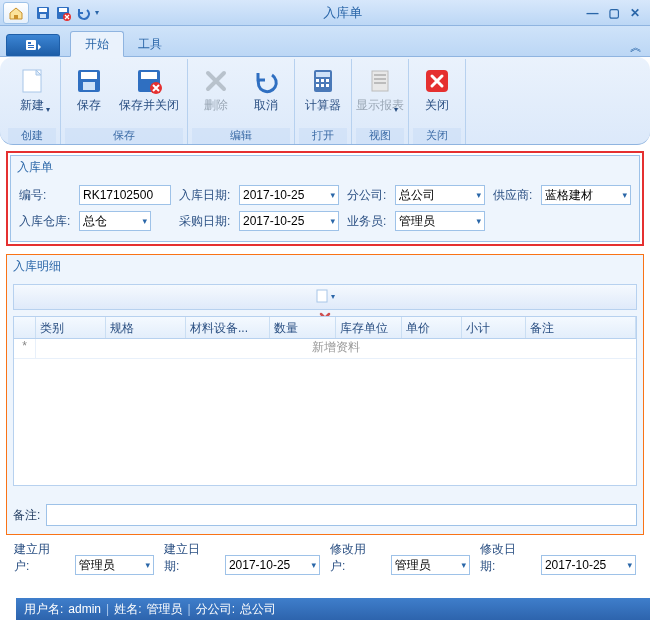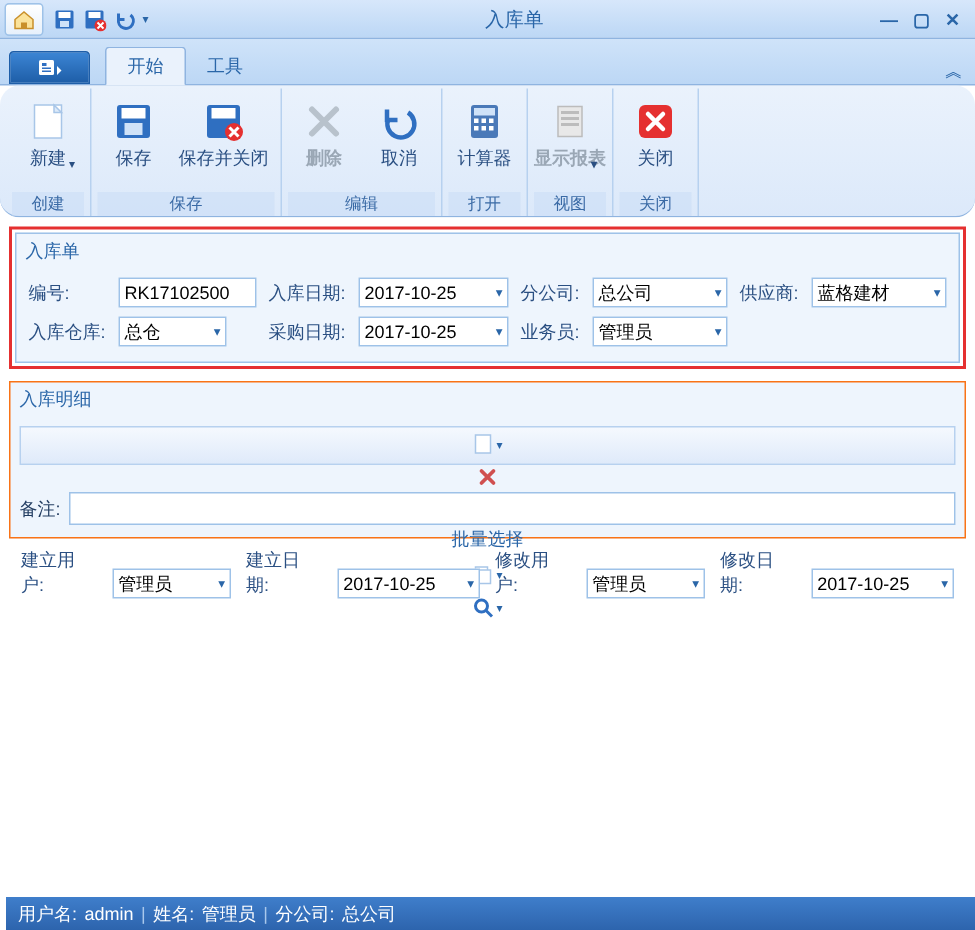--- a/index.html
+++ b/index.html
@@ -19,21 +19,21 @@
 .app-btn { width: 54px; height: 22px; background: linear-gradient(#3c85d4,#1e5ea8); border: 1px solid #1e5ea8; border-radius: 3px 3px 0 0; display: flex; align-items: center; justify-content: center; margin-right: 10px; }
 .tab { padding: 4px 14px 3px; color: #2a66a8; cursor: pointer; }
 .tab.active { background: #eaf2fc; border: 1px solid #8fb4e0; border-bottom: 1px solid #eaf2fc; border-radius: 3px 3px 0 0; position: relative; top: 1px; }
 .ribbon-tabs .collapse { margin-left: auto; margin-right: 8px; color: #2a66a8; cursor: pointer; }
 
 
 .ribbon { height: 88px; background: linear-gradient(#eaf2fc,#dce9fa); border-bottom: 1px solid #8fb4e0; display: flex; padding: 2px 4px 0; border-radius: 13px; }
 .group { border-right: 1px solid #b7d1ef; padding: 2px 4px 0; display: flex; flex-direction: column; }
 .group-items { flex: 1; display: flex; gap: 2px; }
 .big-btn { width: 48px; display: flex; flex-direction: column; align-items: center; justify-content: flex-start; padding-top: 4px; cursor: pointer; color: #2a4f82; position: relative; }
-.big-btn.disabled { color: #9aa7b5; font-weight: bold; }
+.big-btn.disabled { color: #9aa7b5; }
 .big-btn .ico { width: 32px; height: 32px; display: flex; align-items: center; justify-content: center; }
 .big-btn .lbl { margin-top: 2px; font-size: 12px; text-align: center; line-height: 13px; }
 .big-btn .dd { position: absolute; bottom: 14px; right: 6px; font-size: 8px; color: #2a4f82; }
 .group-title { height: 16px; text-align: center; font-size: 11px; color: #3a6aa5; background: rgba(200,220,245,.5); }
 .big-btn.wide { width: 68px; }
 
 
 .content { padding: 6px; }
 
 
@@ -69,21 +69,21 @@
 .remarks-row { display: flex; align-items: center; margin: 18px 6px 6px; gap: 6px; }
 .remarks-row .inp { flex: 1; height: 22px; }
 
 
 .foot-info { display: flex; gap: 10px; padding: 6px 8px; align-items: flex-end; }
 .foot-info label { color: #2a4f82; }
 .foot-info .combo { width: 80px; }
 .foot-info .combo.date { width: 96px; }
 
 
-.statusbar { position: absolute; bottom: 0; left: 4px; right: 0; height: 22px; background: linear-gradient(#3f7ecb,#2d64ad); color: #fff; font-size: 12px; display: flex; align-items: center; padding: 0 8px; gap: 5px; }
+.statusbar { position: absolute; bottom: 0; left: 16px; right: 0; height: 22px; background: linear-gradient(#3f7ecb,#2d64ad); color: #fff; font-size: 12px; display: flex; align-items: center; padding: 0 8px; gap: 5px; }
 .statusbar .sep { color: #a9c8ec; }
 </style>
 </head>
 <body>
 
 <div class="titlebar">
   <div class="home">
     <svg width="16" height="14">
         <path d="M2 7 L8 2 L14 7 L14 13 L2 13 Z" fill="#fbe39b" stroke="#c9902a"></path>
         <rect x="6" y="9" width="4" height="4" fill="#c9902a"></rect>
@@ -319,20 +319,39 @@
       <span class="tsep"></span>
       <div class="tbtn dd-after">
           <svg width="14" height="14">
             <circle cx="6" cy="6" r="4" fill="none" stroke="#2f6fc1" stroke-width="2"></circle>
             <path d="M9 9 L13 13" stroke="#2f6fc1" stroke-width="2"></path>
           </svg>
         </div>
       <span class="tsep"></span>
     </div>
 
+    <div class="grid">
+      <div class="grid-head">
+        <div class="gh row-h"></div>
+        <div class="gh" style="width:70px">类别</div>
+        <div class="gh" style="width:80px">规格</div>
+        <div class="gh" style="width:84px">材料设备...</div>
+        <div class="gh" style="width:66px">数量</div>
+        <div class="gh" style="width:66px">库存单位</div>
+        <div class="gh" style="width:60px">单价</div>
+        <div class="gh" style="width:64px">小计</div>
+        <div class="gh" style="flex:1">备注</div>
+      </div>
+      <div class="row-new">
+        <div class="star">*</div>
+        <div class="placeholder">新增资料</div>
+      </div>
+      <div class="grid-body"></div>
+      <div class="grid-scroll"></div>
+    </div>
 
     <div class="remarks-row">
       <label>备注:</label>
       <div class="inp"></div>
     </div>
   </div>
 
   <div class="foot-info">
     <label>建立用户:</label>
     <div class="combo">管理员</div>

